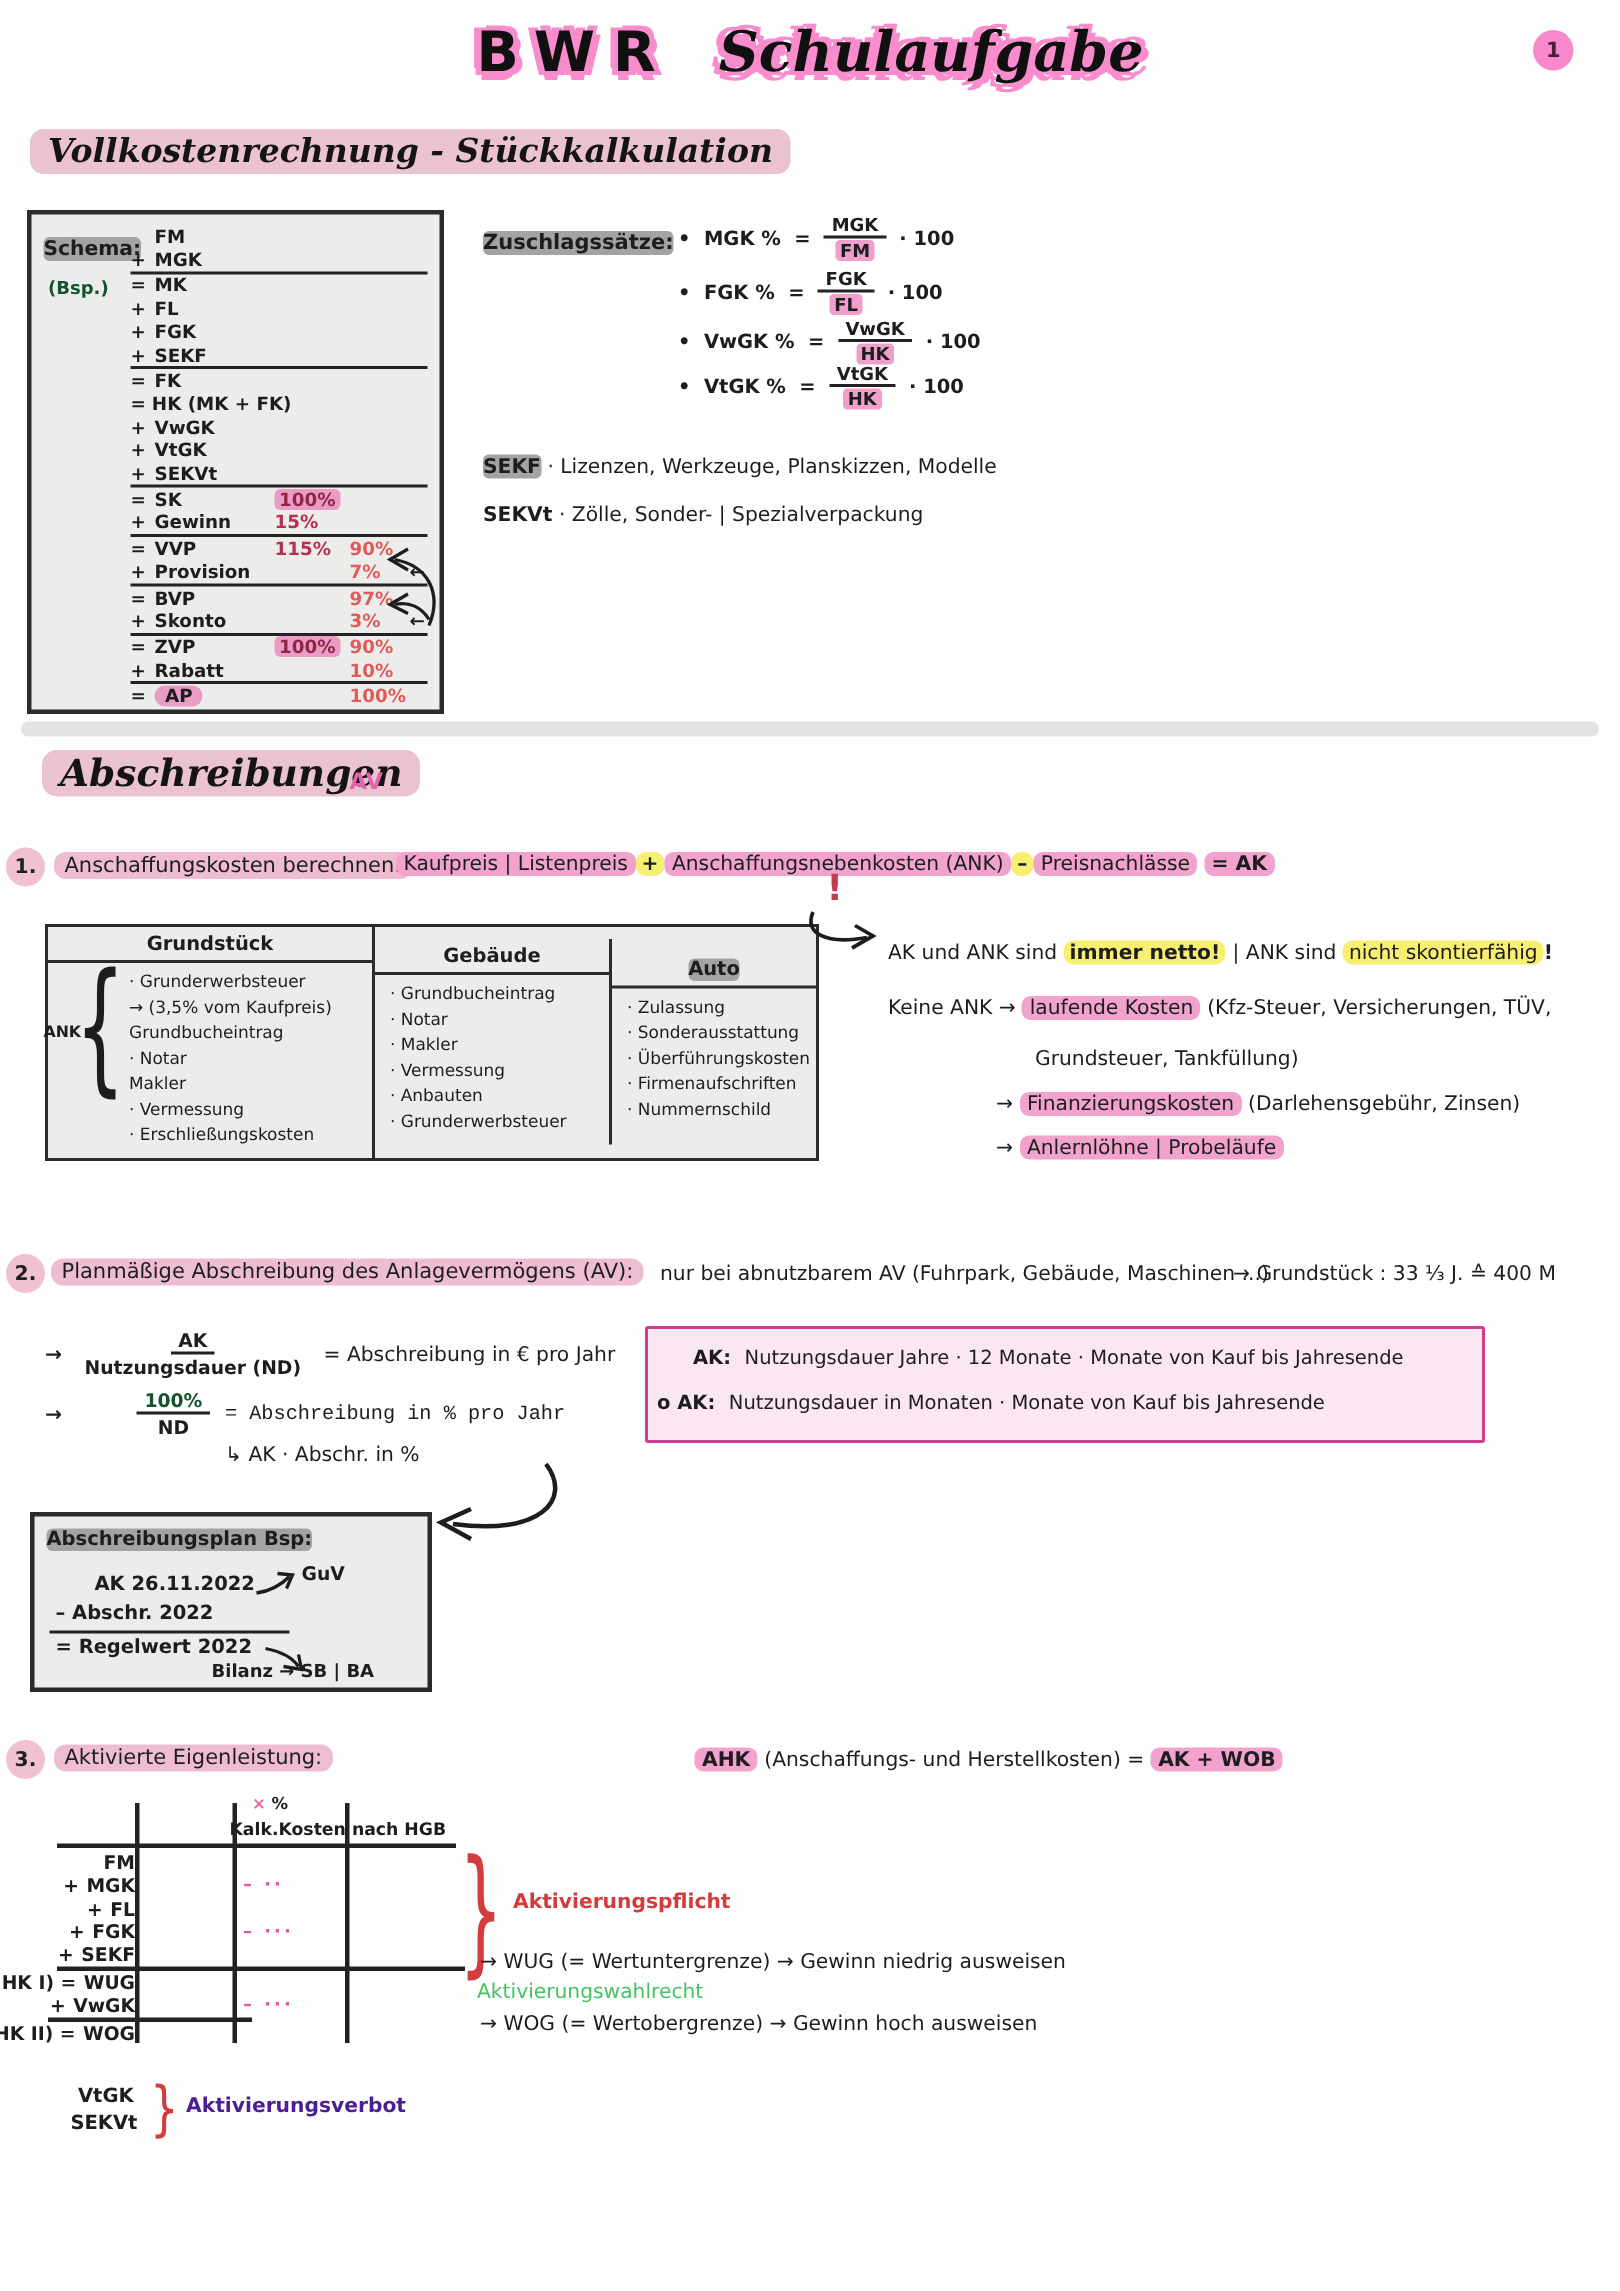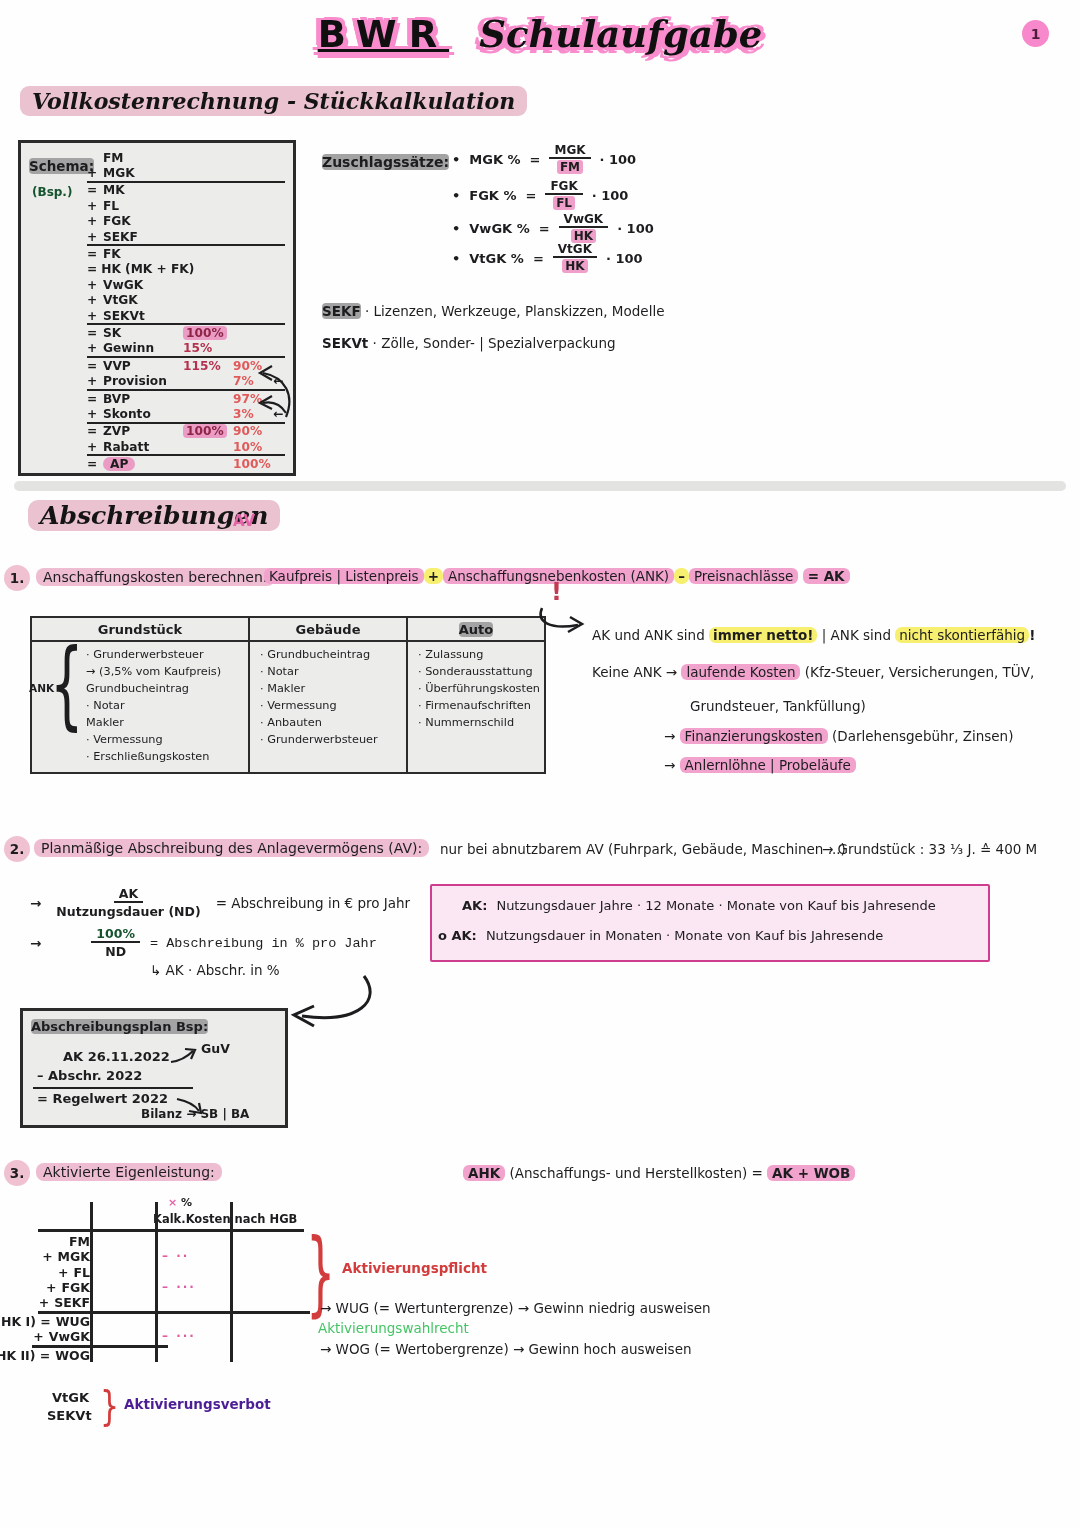--- a/index.html
+++ b/index.html
@@ -11,21 +11,21 @@
   .hlp2{background:#f2a3cd;border-radius:6px;padding:0 5px;}
   .hlg{background:#a3a3a3;border-radius:4px;padding:0 0;}
   .hly{background:#f6ef6f;border-radius:7px;padding:0 4px;}
   .red{color:#14532d;}
   .pinkink{color:#e464a8;}
   .greenink{color:#45c465;}
   .bold{font-weight:bold;}
   
   .title{position:absolute;left:0;right:0;top:12px;text-align:center;font-size:37px;font-weight:bold;color:#101010;
          text-shadow:-4px 3px 0 #f98ccd,3px -3px 0 #f98ccd,5px 3px 0 #f98ccd,-5px -2px 0 #f98ccd,0 6px 0 #f98ccd;}
-  .title .bwr{letter-spacing:12px;margin-right:30px;text-decoration:underline;}
+  .title .bwr{letter-spacing:12px;margin-right:30px;}
   .title .script{font-family:"DejaVu Serif",serif;font-style:italic;}
   .pagenum{position:absolute;left:1022px;top:20px;width:27px;height:27px;border-radius:50%;background:#f788cb;
            display:flex;align-items:center;justify-content:center;font-size:14px;font-weight:bold;color:#4d1d38;}
   .h1{position:absolute;left:20px;top:86px;font-family:"DejaVu Serif",serif;font-style:italic;font-weight:bold;
       font-size:22px;background:#eac2d0;border-radius:9px;padding:2px 12px;color:#141414;}
   
   .schemabox{position:absolute;left:18px;top:140px;width:272px;height:330px;background:#ececea;border:3px solid #2b2b2b;}
   .srows{position:absolute;left:66px;top:7px;width:198px;}
   .srow{display:flex;align-items:center;height:15.4px;font-size:12.2px;font-weight:bold;}
   .srow.rule{border-bottom:2px solid #222;}
@@ -44,21 +44,21 @@
   .frac .den{padding:1px 5px;}
   .denhl{background:#ef9fc9;border-radius:3px;padding:0 3px;}
   .note13{font-size:13.5px;white-space:nowrap;}
   .divider{position:absolute;left:14px;top:481px;width:1052px;height:10px;background:#e3e3e1;border-radius:6px;}
   .h2{position:absolute;left:28px;top:500px;font-family:"DejaVu Serif",serif;font-style:italic;font-weight:bold;
       font-size:25px;background:#eac2d0;border-radius:10px;padding:1px 12px;color:#141414;}
   .stepnum{position:absolute;width:26px;height:26px;border-radius:50%;background:#efc1d1;display:flex;align-items:center;
            justify-content:center;font-size:13.5px;font-weight:bold;}
   
   .anktable{position:absolute;left:30px;top:616px;width:512px;min-height:146px;background:#ececea;
-            border:2.5px solid #2b2b2b;display:flex;}
+            border:2.5px solid #2b2b2b;display:flex;align-items:center;}
   .ankcol{border-right:2.5px solid #2b2b2b;box-sizing:border-box;}
   .ankcol:last-child{border-right:none;}
   .c1{width:218px;} .c2{width:158px;} .c3{width:136px;}
   .ankhead{text-align:center;font-size:13px;font-weight:bold;padding:4px 0 3px;border-bottom:2.5px solid #2b2b2b;}
   .ankitems{font-size:11.3px;line-height:1.5;padding:5px 4px 6px 10px;}
   .c1 .ankitems{padding-left:54px;}
   .ankbrace{position:absolute;left:50px;top:636px;font-size:96px;font-weight:normal;line-height:1;
             transform:scaleX(.55);transform-origin:left center;color:#1d1d1f;}
   .anklabel{position:absolute;left:29px;top:682px;font-size:10.5px;font-weight:bold;}
   .excl{position:absolute;left:551px;top:578px;font-size:24px;font-weight:bold;color:#c23b52;}

